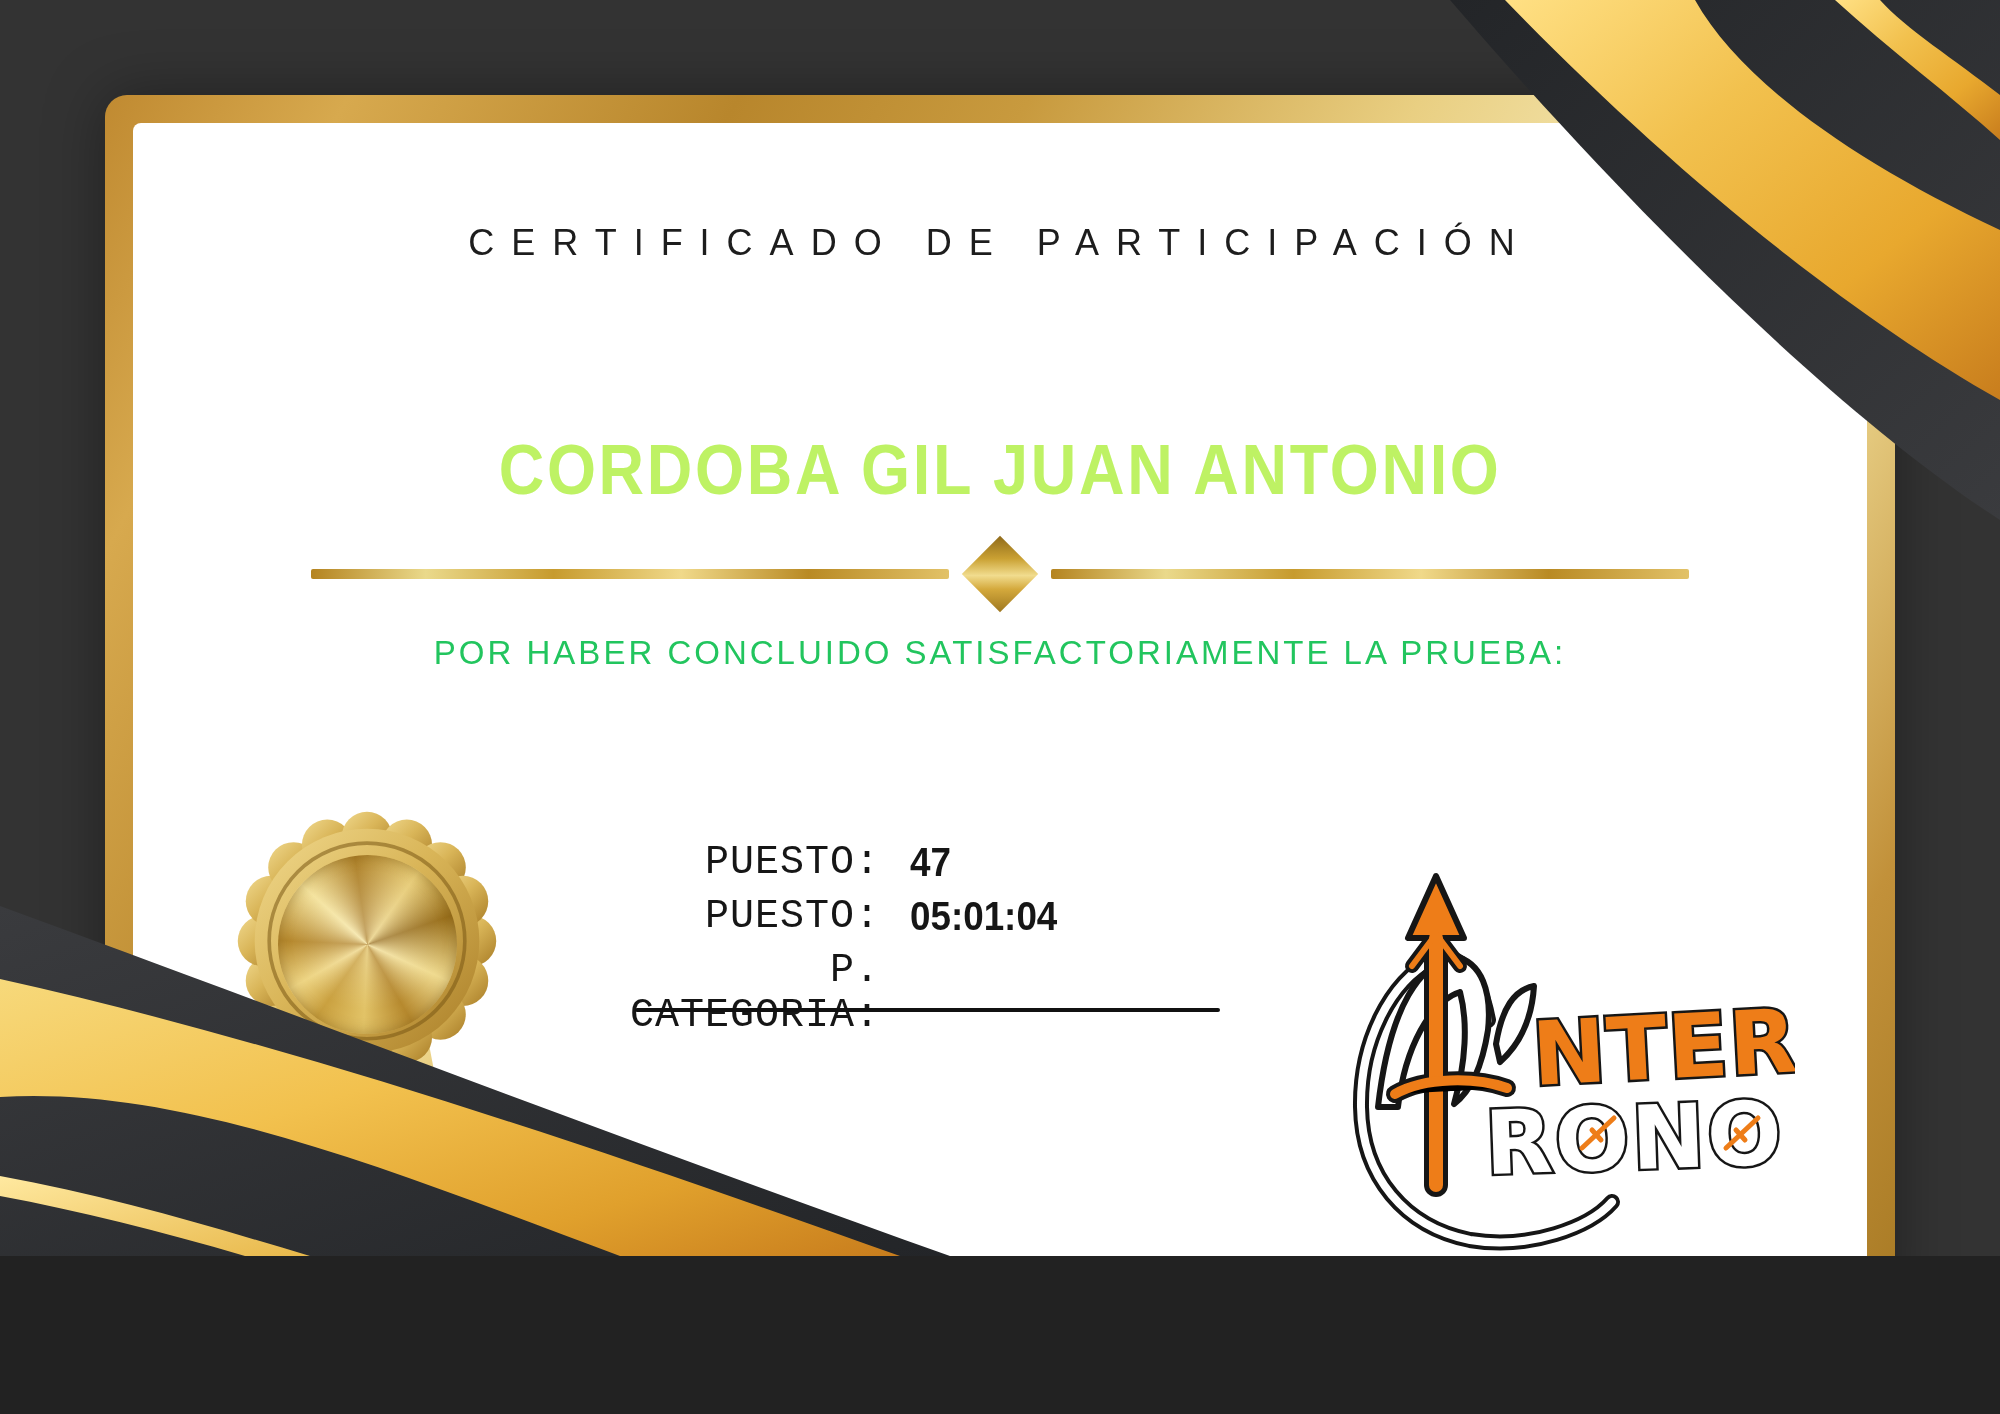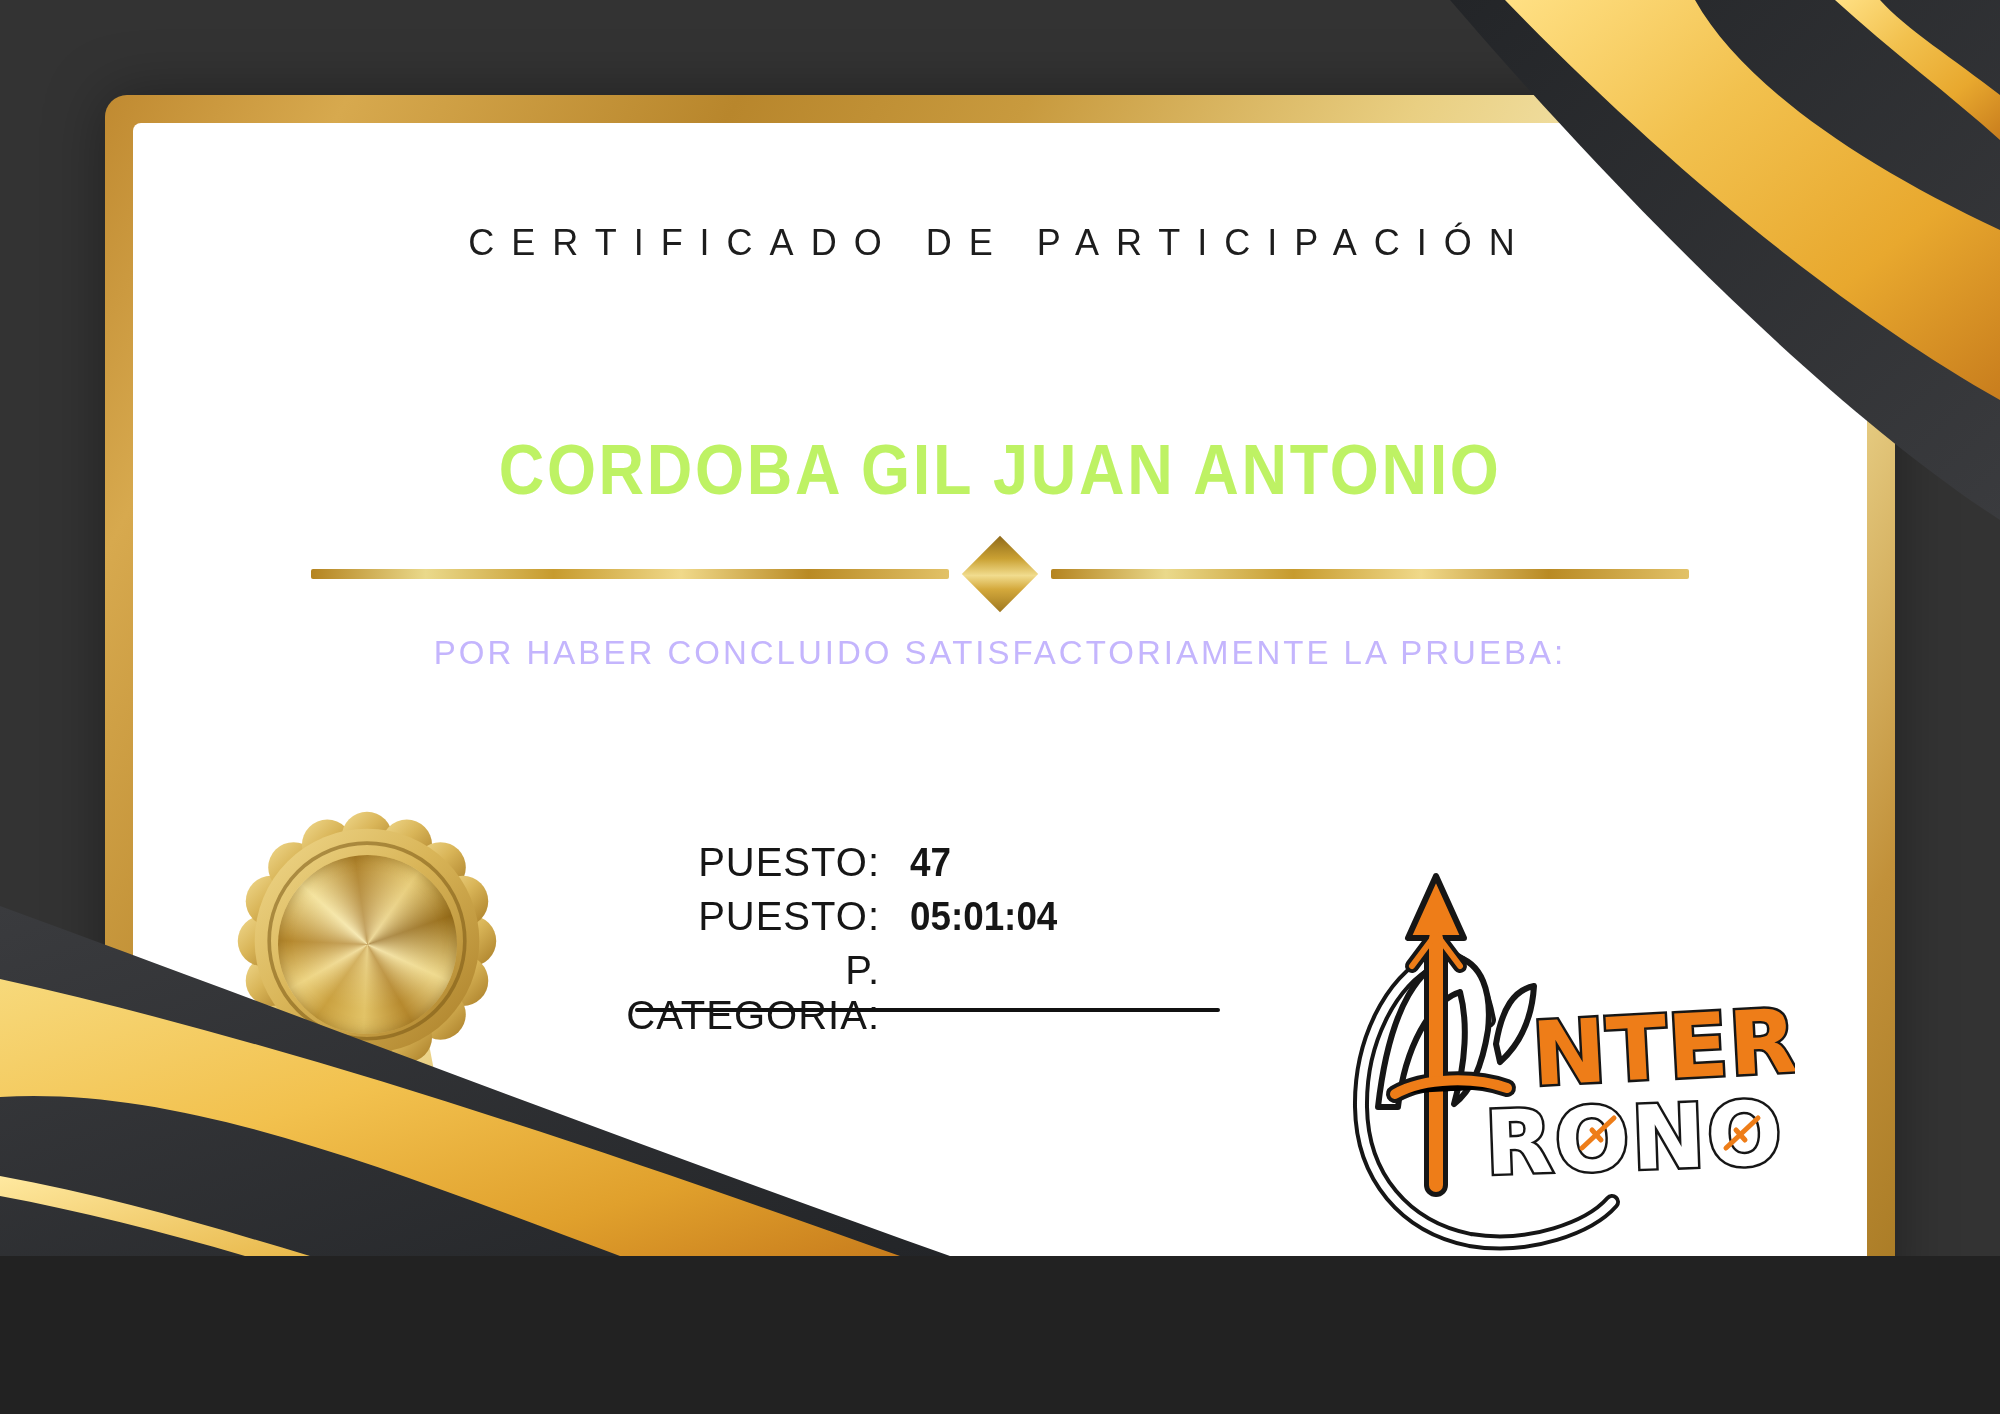--- a/index.html
+++ b/index.html
@@ -42,29 +42,29 @@
     flex:1;height:10px;border-radius:2px;
     background:linear-gradient(90deg,#b4831f,#ead98b 18%,#c79b2e 38%,#f0d98a 58%,#b98a24 78%,#e2c268 100%);
   }
   .divider .diamond{
     width:54px;height:54px;margin:0 24px;flex:0 0 auto;
     transform:rotate(45deg);
     background:linear-gradient(135deg,#8f6a1a,#caa133 30%,#f1dc8e 52%,#d4a93c 70%,#9f7820);
   }
   .subtitle{
     position:absolute;left:0;right:0;top:634px;text-align:center;
-    font-size:33px;letter-spacing:3px;color:#c4b5fd;font-weight:400;
+    font-size:33px;letter-spacing:3px;color:#22c55e;font-weight:400;
   }
   
   .details{
     position:absolute;left:580px;top:840px;
     display:grid;grid-template-columns:300px auto;column-gap:30px;row-gap:9px;
     font-size:40px;color:#161616;
   }
-  .details .lbl{text-align:right;letter-spacing:1px;}
+  .details .lbl{text-align:right;letter-spacing:1px;font-family:Liberation Mono, monospace;}
   .details .val{text-align:left;font-weight:bold;}
   .details .val .condense{display:inline-block;transform:scaleX(.92);transform-origin:left;}
   .sign-line{
     position:absolute;left:635px;top:1008px;width:585px;height:4px;
     background:#111;border-radius:2px;
   }
   
   .medal{position:absolute;left:222px;top:790px;width:290px;height:378px;}
   .medal svg{position:absolute;left:0;top:0;}
   .medal-disc{

